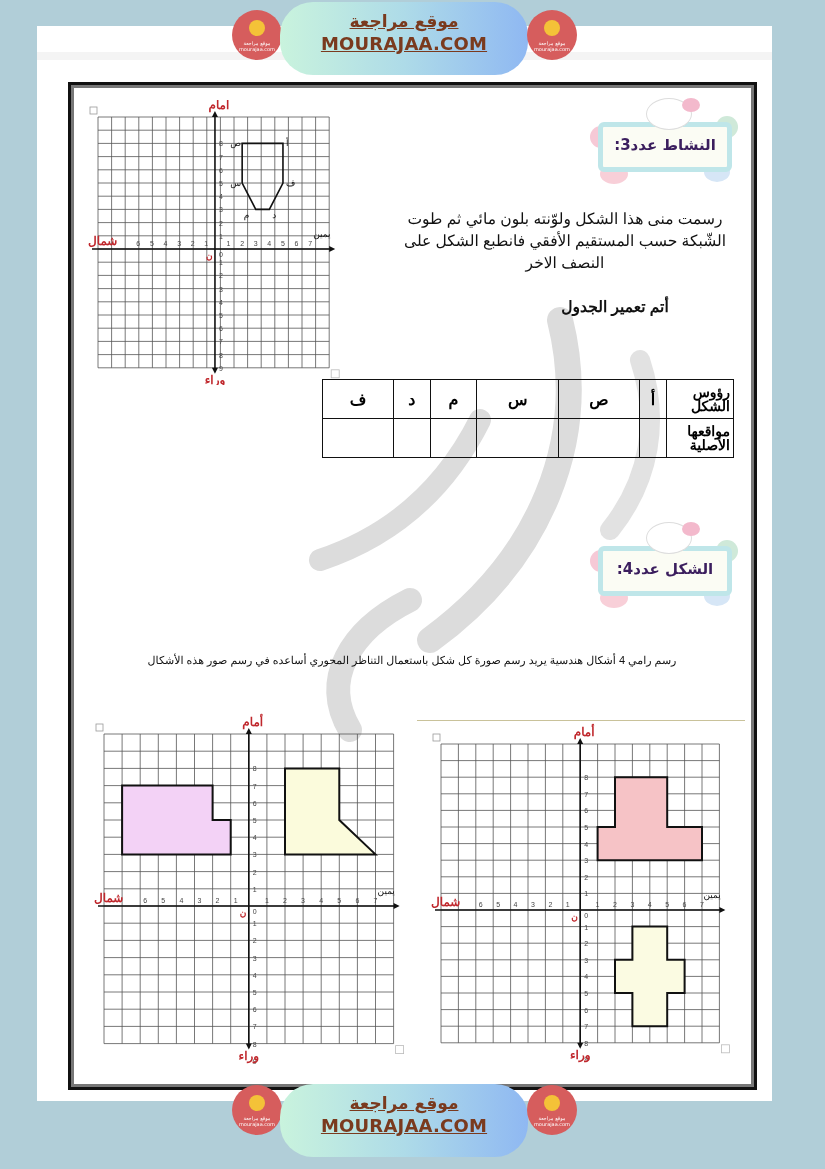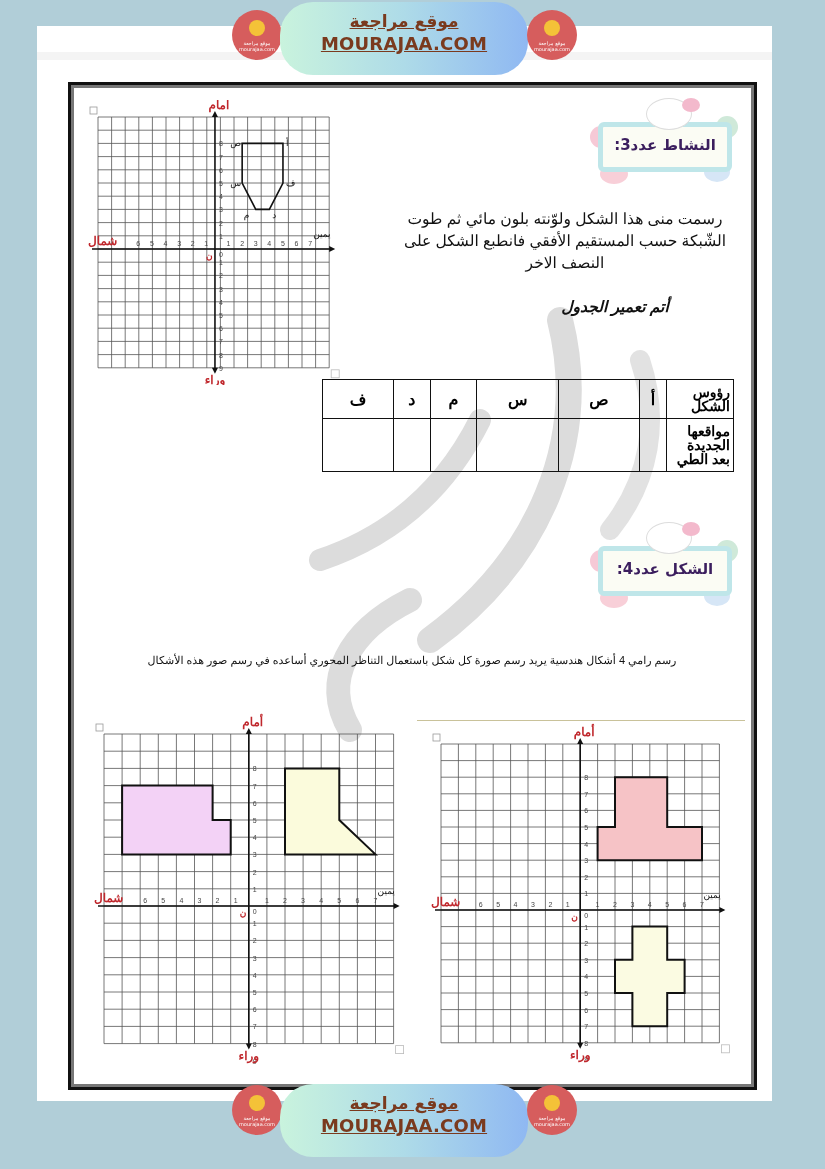--- a/index.html
+++ b/index.html
@@ -153,35 +153,35 @@
   <div class="flower" style="left:130px;top:20px;width:22px;height:22px;background:#cfe9d9;"></div>
   <div class="flower" style="left:118px;top:66px;width:26px;height:20px;background:#d6e6f6;"></div>
   <div class="flower" style="left:14px;top:68px;width:28px;height:20px;background:#f8cfd8;"></div>
   <div class="box"></div>
   <div class="kitty" style="left:60px;top:2px;"></div>
   <div class="flower" style="left:96px;top:2px;width:18px;height:14px;background:#f3b9cc;"></div>
   <div class="txt">النشاط عدد3:</div>
 </div>
 
 <div class="para" style="left:400px;top:208px;width:330px;font-size:15.5px;line-height:22px;">رسمت منى هذا الشكل ولوّنته بلون مائي ثم طوت الشّبكة حسب المستقيم الأفقي فانطبع الشكل على النصف الاخر</div>
-<div class="para" style="left:500px;top:298px;width:230px;font-size:15.5px;font-weight:bold;font-style:italic;">أتم تعمير الجدول</div>
+<div class="para" style="left:500px;top:298px;width:230px;font-size:15.5px;font-weight:bold;">أتم تعمير الجدول</div>
 
 <table class="coords">
   <tbody>
       <tr>
     <td class="head">رؤوس الشكل</td>
     <td>أ</td>
     <td>ص</td>
     <td>س</td>
     <td>م</td>
     <td>د</td>
     <td>ف</td>
   </tr>
   <tr>
-    <td class="head" style="height:50px;">مواقعها الجديدة بعد الطي</td>
+    <td class="head">مواقعها الأصلية</td>
     <td></td>
     <td></td>
     <td></td>
     <td></td>
     <td></td>
     <td></td>
   </tr>
 </tbody>
   </table>
 

